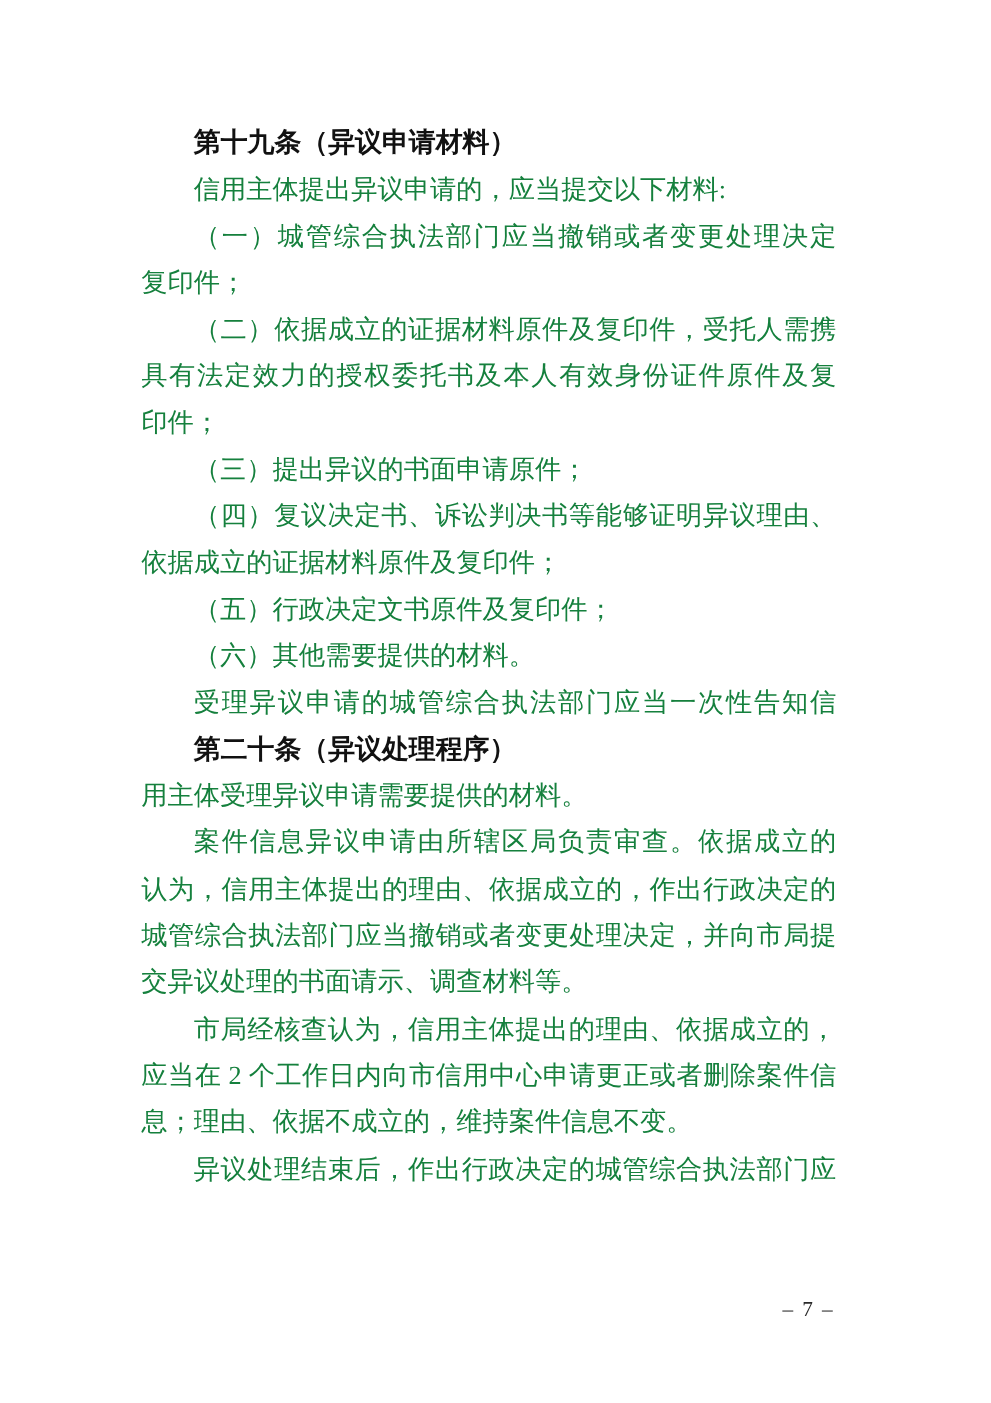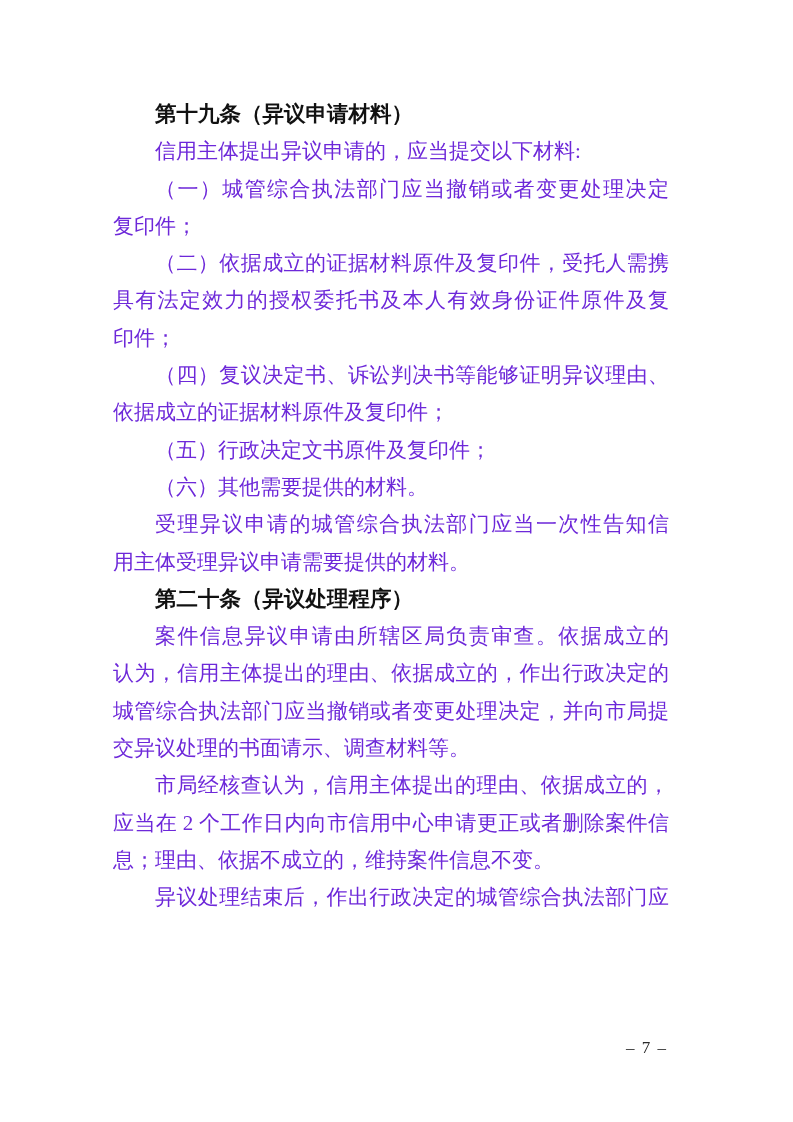--- a/index.html
+++ b/index.html
@@ -17,21 +17,21 @@
   .content {
     position: absolute;
     left: 113px;
     top: 96px;
     width: 556px;
   }
   .line {
     height: 37.3px;
     line-height: 37.3px;
     font-size: 21px;
-    color: #6d28d9;
+    color: #15803d;
     font-family: "Liberation Serif", "DejaVu Serif", serif;
     overflow: hidden;
     white-space: nowrap;
   }
   .line.fill {
     white-space: normal;
     text-align: justify;
     text-align-last: justify;
   }
   .line.indent {
@@ -59,27 +59,28 @@
 
 <div class="page">
   <div class="content">
       <div class="line heading indent">第十九条（异议申请材料）</div>
       <div class="line indent">信用主体提出异议申请的，应当提交以下材料:</div>
       <div class="line indent fill">（一）城管综合执法部门应当撤销或者变更处理决定</div>
       <div class="line">复印件；</div>
       <div class="line indent fill">（二）依据成立的证据材料原件及复印件，受托人需携带</div>
       <div class="line fill">具有法定效力的授权委托书及本人有效身份证件原件及复</div>
       <div class="line">印件；</div>
+      <div class="line indent">（三）提出异议的书面申请原件；</div>
       <div class="line indent fill">（四）复议决定书、诉讼判决书等能够证明异议理由、</div>
       <div class="line">依据成立的证据材料原件及复印件；</div>
       <div class="line indent">（五）行政决定文书原件及复印件；</div>
       <div class="line indent">（六）其他需要提供的材料。</div>
       <div class="line indent fill">受理异议申请的城管综合执法部门应当一次性告知信</div>
+      <div class="line heading indent">第二十条（异议处理程序）</div>
       <div class="line">用主体受理异议申请需要提供的材料。</div>
-      <div class="line heading indent">第二十条（异议处理程序）</div>
       <div class="line indent fill">案件信息异议申请由所辖区局负责审查。依据成立的</div>
       <div class="line fill">认为，信用主体提出的理由、依据成立的，作出行政决定的</div>
       <div class="line fill">城管综合执法部门应当撤销或者变更处理决定，并向市局提</div>
       <div class="line">交异议处理的书面请示、调查材料等。</div>
       <div class="line indent fill">市局经核查认为，信用主体提出的理由、依据成立的，</div>
       <div class="line fill">应当在 2 个工作日内向市信用中心申请更正或者删除案件信</div>
       <div class="line">息；理由、依据不成立的，维持案件信息不变。</div>
       <div class="line indent fill">异议处理结束后，作出行政决定的城管综合执法部门应</div>
     </div>
   <div class="footer">– 7 –</div>

